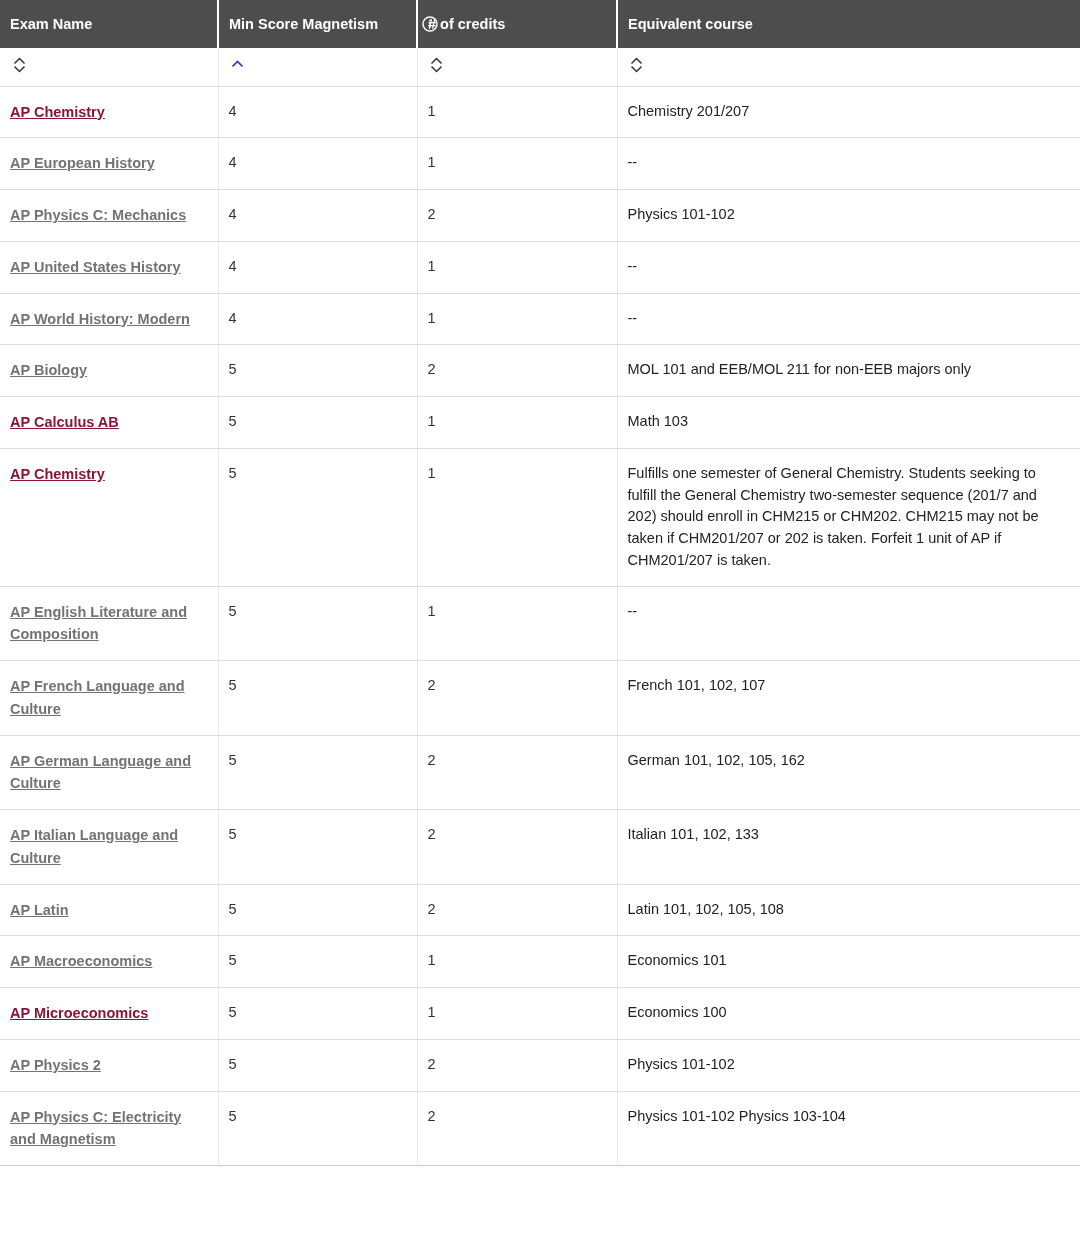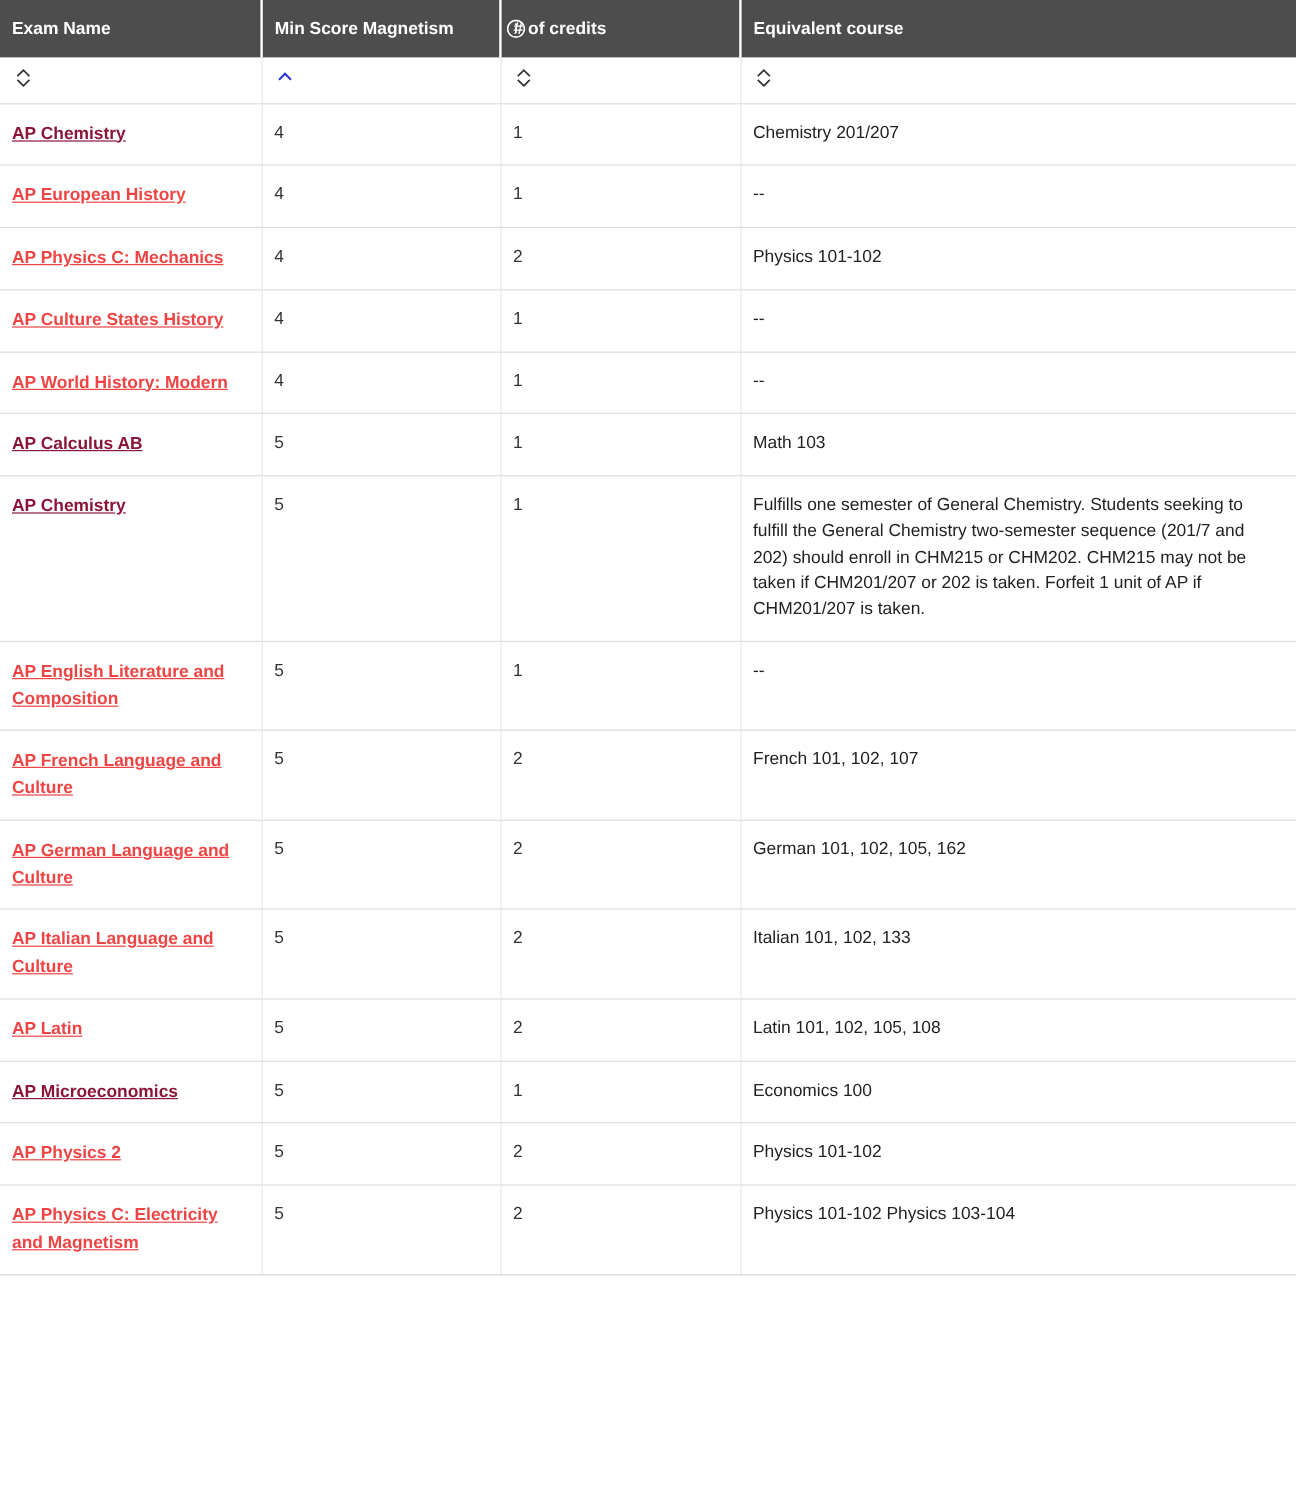--- a/index.html
+++ b/index.html
@@ -100,21 +100,21 @@
     color: #222222;
   }
   tbody td:last-child { border-right: none; }
   tbody tr:last-child td { border-bottom: 1px solid #c9c9c9; }
 
   td.cell-exam { padding-left: 10px; }
   td.cell-num  { color: #333333; }
   td.cell-equiv { padding-right: 24px; }
 
   a.exam-link {
-    color: #ef4444;
+    color: #737373;
     text-decoration: underline;
     font-weight: bold;
     font-size: 14.5px;
     line-height: 1.55;
     cursor: pointer;
   }
   a.exam-link.visited {
     color: #8a1538;
   }
 </style>
@@ -208,32 +208,38 @@
         <td class="cell-num">1</td>
         <td class="cell-equiv">--</td>
       </tr>
       <tr>
         <td class="cell-exam"><a class="exam-link">AP Physics C: Mechanics</a></td>
         <td class="cell-num">4</td>
         <td class="cell-num">2</td>
         <td class="cell-equiv">Physics 101-102</td>
       </tr>
       <tr>
-        <td class="cell-exam"><a class="exam-link">AP Culture States History</a></td>
+        <td class="cell-exam"><a class="exam-link">AP United States History</a></td>
         <td class="cell-num">4</td>
         <td class="cell-num">1</td>
         <td class="cell-equiv">--</td>
       </tr>
       <tr>
         <td class="cell-exam"><a class="exam-link">AP World History: Modern</a></td>
         <td class="cell-num">4</td>
         <td class="cell-num">1</td>
         <td class="cell-equiv">--</td>
       </tr>
       <tr>
+        <td class="cell-exam"><a class="exam-link">AP Biology</a></td>
+        <td class="cell-num">5</td>
+        <td class="cell-num">2</td>
+        <td class="cell-equiv">MOL 101 and EEB/MOL 211 for non-EEB majors only</td>
+      </tr>
+      <tr>
         <td class="cell-exam"><a class="exam-link visited">AP Calculus AB</a></td>
         <td class="cell-num">5</td>
         <td class="cell-num">1</td>
         <td class="cell-equiv">Math 103</td>
       </tr>
       <tr>
         <td class="cell-exam"><a class="exam-link visited">AP Chemistry</a></td>
         <td class="cell-num">5</td>
         <td class="cell-num">1</td>
         <td class="cell-equiv">Fulfills one semester of General Chemistry. Students seeking to fulfill the General Chemistry two-semester sequence (201/7 and 202) should enroll in CHM215 or CHM202. CHM215 may not be taken if CHM201/207 or 202 is taken. Forfeit 1 unit of AP if CHM201/207 is taken.</td>
@@ -260,20 +266,26 @@
         <td class="cell-exam"><a class="exam-link">AP Italian Language and Culture</a></td>
         <td class="cell-num">5</td>
         <td class="cell-num">2</td>
         <td class="cell-equiv">Italian 101, 102, 133</td>
       </tr>
       <tr>
         <td class="cell-exam"><a class="exam-link">AP Latin</a></td>
         <td class="cell-num">5</td>
         <td class="cell-num">2</td>
         <td class="cell-equiv">Latin 101, 102, 105, 108</td>
+      </tr>
+      <tr>
+        <td class="cell-exam"><a class="exam-link">AP Macroeconomics</a></td>
+        <td class="cell-num">5</td>
+        <td class="cell-num">1</td>
+        <td class="cell-equiv">Economics 101</td>
       </tr>
       <tr>
         <td class="cell-exam"><a class="exam-link visited">AP Microeconomics</a></td>
         <td class="cell-num">5</td>
         <td class="cell-num">1</td>
         <td class="cell-equiv">Economics 100</td>
       </tr>
       <tr>
         <td class="cell-exam"><a class="exam-link">AP Physics 2</a></td>
         <td class="cell-num">5</td>

